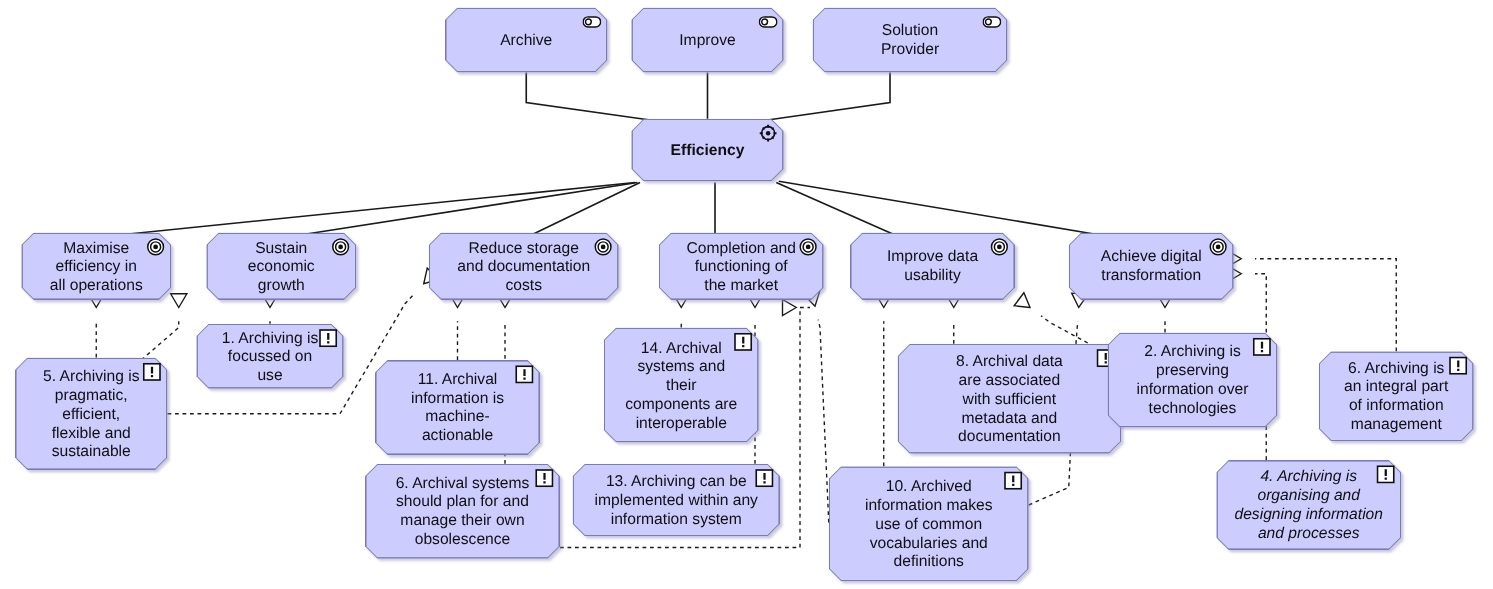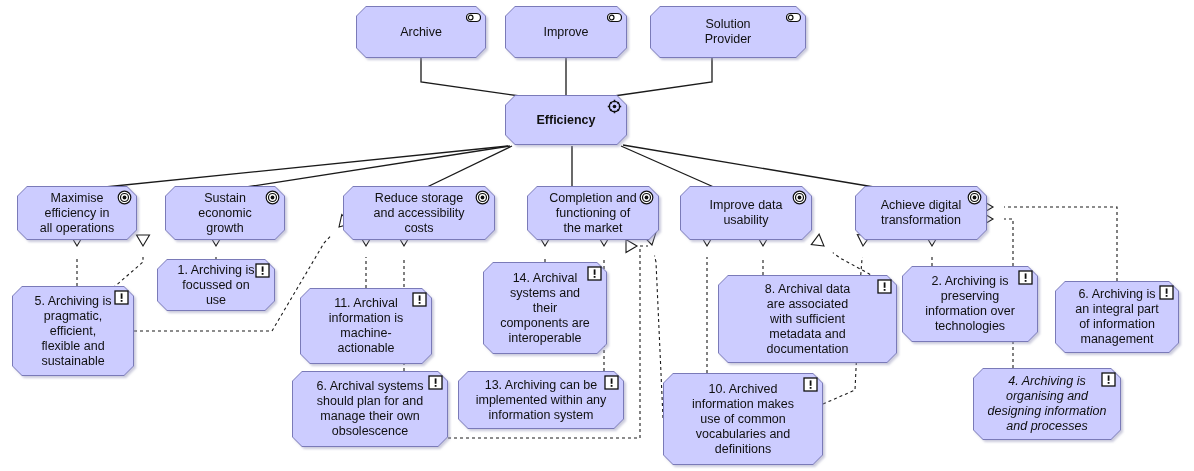--- a/index.html
+++ b/index.html
@@ -193,21 +193,21 @@
             <circle cx="7.5" cy="7.5" r="6.3" fill="#ffffff" stroke="#101010" stroke-width="1.2"></circle>
             <circle cx="7.5" cy="7.5" r="4" fill="none" stroke="#101010" stroke-width="1.2"></circle>
             <circle cx="7.5" cy="7.5" r="1.9" fill="#101010"></circle>
           </svg>
         </div>
       </div>
       <div class="oct-wrap" style="left: 343px; top: 186px; width: 152px; height: 54px;">
         <div class="oct-bg"></div>
         <div class="oct-fg"></div>
         <div class="oct-label">Reduce storage
-and accessibility
+and documentation
 costs</div>
         <div class="oct-icon">
           <svg width="15" height="15" viewBox="0 0 15 15">
             <circle cx="7.5" cy="7.5" r="6.3" fill="#ffffff" stroke="#101010" stroke-width="1.2"></circle>
             <circle cx="7.5" cy="7.5" r="4" fill="none" stroke="#101010" stroke-width="1.2"></circle>
             <circle cx="7.5" cy="7.5" r="1.9" fill="#101010"></circle>
           </svg>
         </div>
       </div>
       <div class="oct-wrap" style="left: 527px; top: 186px; width: 132px; height: 54px;">
@@ -320,21 +320,21 @@
 metadata and
 documentation</div>
         <div class="oct-icon">
           <svg width="15" height="15" viewBox="0 0 15 15">
             <rect x="1" y="1" width="13" height="13" fill="#ffffff" stroke="#101010" stroke-width="1.3"></rect>
             <rect x="6.7" y="3.4" width="1.8" height="5.4" fill="#101010"></rect>
             <rect x="6.7" y="10" width="1.8" height="1.8" fill="#101010"></rect>
           </svg>
         </div>
       </div>
-      <div class="oct-wrap" style="left: 886px; top: 266px; width: 136px; height: 76px; margin-left: 16px;">
+      <div class="oct-wrap" style="left: 886px; top: 266px; width: 136px; height: 76px;">
         <div class="oct-bg"></div>
         <div class="oct-fg"></div>
         <div class="oct-label">2. Archiving is
 preserving
 information over
 technologies</div>
         <div class="oct-icon">
           <svg width="15" height="15" viewBox="0 0 15 15">
             <rect x="1" y="1" width="13" height="13" fill="#ffffff" stroke="#101010" stroke-width="1.3"></rect>
             <rect x="6.7" y="3.4" width="1.8" height="5.4" fill="#101010"></rect>

